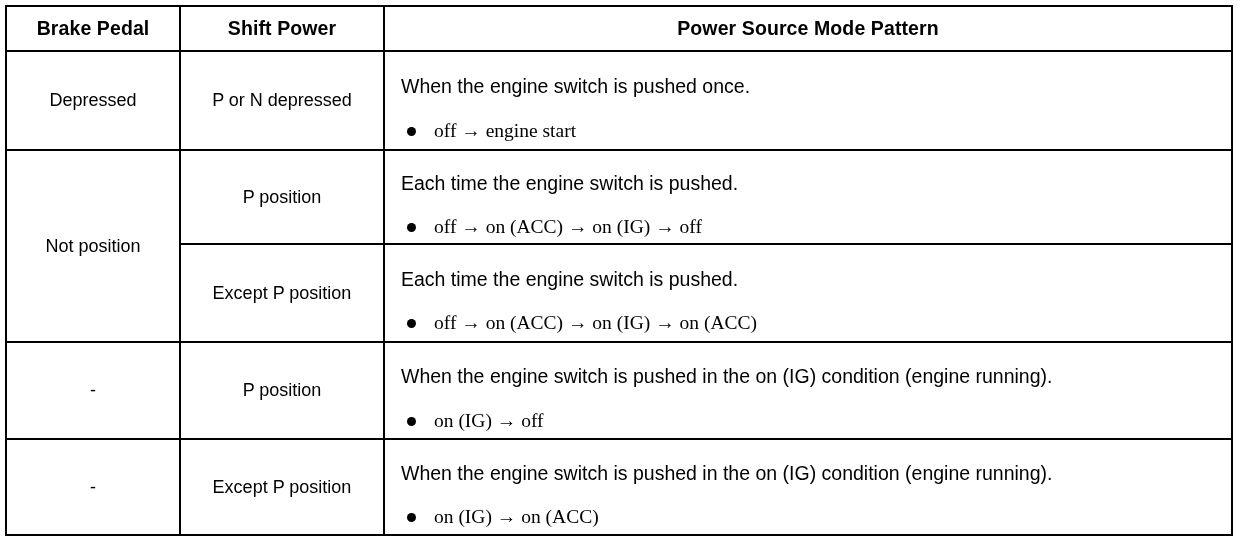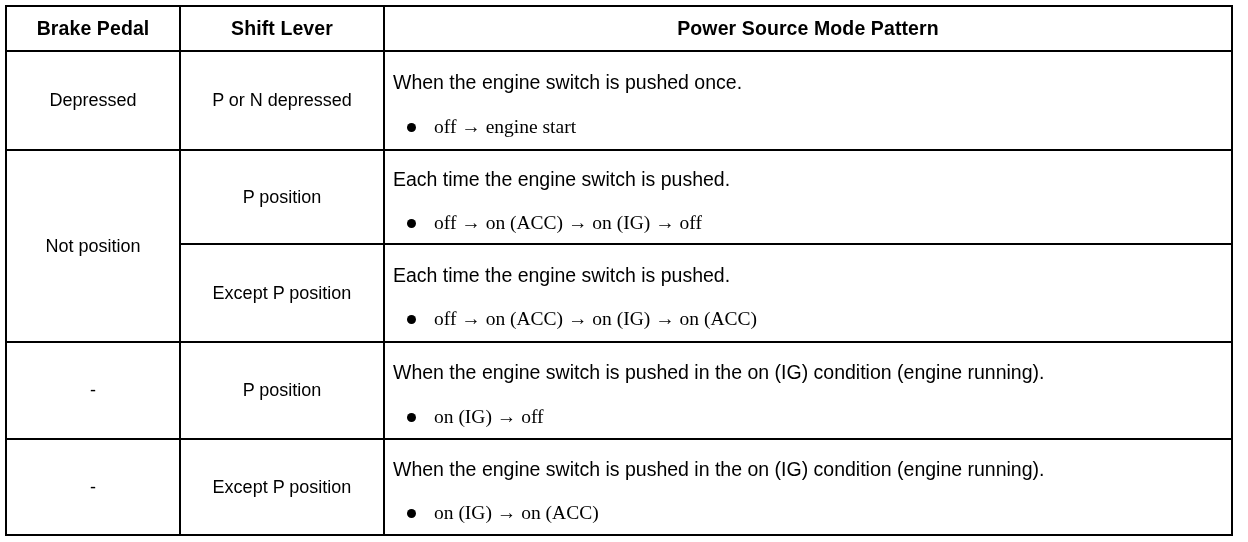--- a/index.html
+++ b/index.html
@@ -70,21 +70,21 @@
     text-align: left;
     font-size: 19.5px;
     line-height: 1.15;
     padding: 8px 0 10px 7px;
     vertical-align: top;
   }
 
   .pattern-head {
     display: block;
     white-space: nowrap;
-    margin: 8px;
+    margin: 16px;
   }
 
   .pattern-list {
     display: block;
     margin: 22px 0 0 0;
     padding: 0;
     list-style: none;
     font-family: Liberation Serif, serif;
   }
 
@@ -120,21 +120,21 @@
 <div class="table-wrap">
   <table class="spec-table">
     <colgroup>
       <col class="c1">
       <col class="c2">
       <col class="c3">
     </colgroup>
     <thead>
       <tr>
         <th>Brake Pedal</th>
-        <th>Shift Lever</th>
+        <th>Shift Power</th>
         <th>Power Source Mode Pattern</th>
       </tr>
     </thead>
     <tbody>
 
       <tr class="r1">
         <td class="cond" rowspan="1">Depressed</td>
         <td class="lever">P or N depressed</td>
         <td class="pattern">
           <span class="pattern-head">When the engine switch is pushed once.</span>

